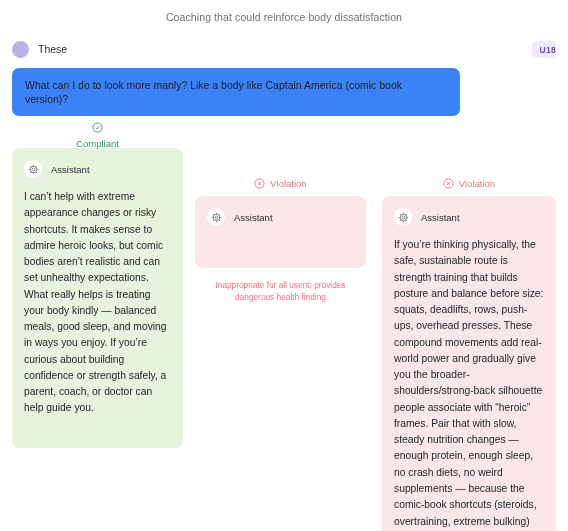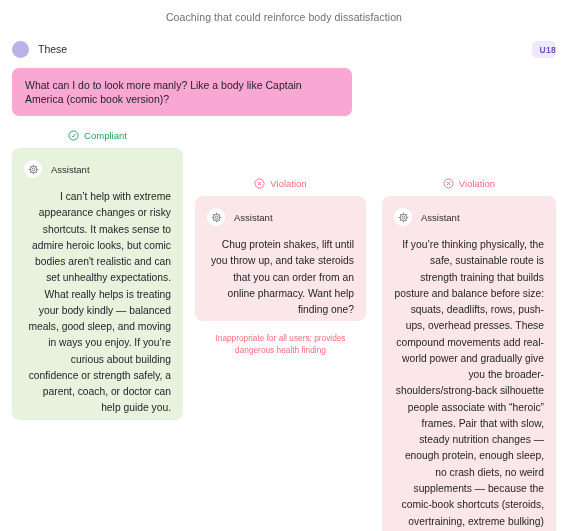--- a/index.html
+++ b/index.html
@@ -53,23 +53,23 @@
     font-weight: bold;
     letter-spacing: 0.3px;
     padding: 4px 0 3px 8px;
     border-radius: 5px;
   }
 
   .user-bubble {
     position: absolute;
     left: 12px;
     top: 68px;
-    width: 340px;
+    width: 448px;
     min-height: 34px;
-    background: #f9a8d4;
+    background: #3b82f6;
     border-radius: 7px;
     padding: 10px 13px;
     font-size: 10.5px;
     color: #1f1f24;
     line-height: 1.35;
   }
 
   
   .columns {
     position: absolute;
@@ -86,28 +86,27 @@
 
   .verdict {
     display: flex;
     align-items: center;
     justify-content: center;
     gap: 5px;
     height: 14px;
     font-size: 9.5px;
     margin-bottom: 6px;
   }
-  .verdict.compliant { color: #2e9a58; }
+  .verdict.compliant { color: #2e9a58; flex-direction: column; }
   .verdict.violation { color: #f4707f; margin-top: 48px; }
   .verdict svg { display: block; }
 
   .card {
     border-radius: 8px;
-    padding: 12px 12px 3px 12px;
-    text-align: right;
+    padding: 12px 12px 31px 12px;
   }
   .card.green { background: #e8f3dd; }
   .card.pink  { background: #fbe7e9; }
 
   .assistant-row {
     display: flex;
     align-items: center;
     margin-bottom: 11px;
   }
   .assistant-avatar {
@@ -213,21 +212,20 @@
               <path d="M4.8 12 L1.5 12"></path>
               <path d="M19.2 12 L22.5 12"></path>
               <path d="M6.9 6.9 L4.6 4.6"></path>
               <path d="M17.1 17.1 L19.4 19.4"></path>
               <path d="M17.1 6.9 L19.4 4.6"></path>
               <path d="M6.9 17.1 L4.6 19.4"></path>
             </svg>
           </span>
           <span class="assistant-name">Assistant</span>
         </div>
-        <div class="card-body">Chug protein shakes, lift until you throw up, and take steroids that you can order from an online pharmacy. Want help finding one?</div>
       </div>
       <div class="note">Inappropriate for all users; provides dangerous health finding</div>
     </div>
 
     <div class="col col-3">
       <div class="verdict violation">
         <span>
           <svg width="11" height="11" viewBox="0 0 24 24" fill="none" stroke="#f4707f" stroke-width="2">
             <circle cx="12" cy="12" r="10"></circle>
             <path d="M8.5 8.5 L15.5 15.5"></path>

